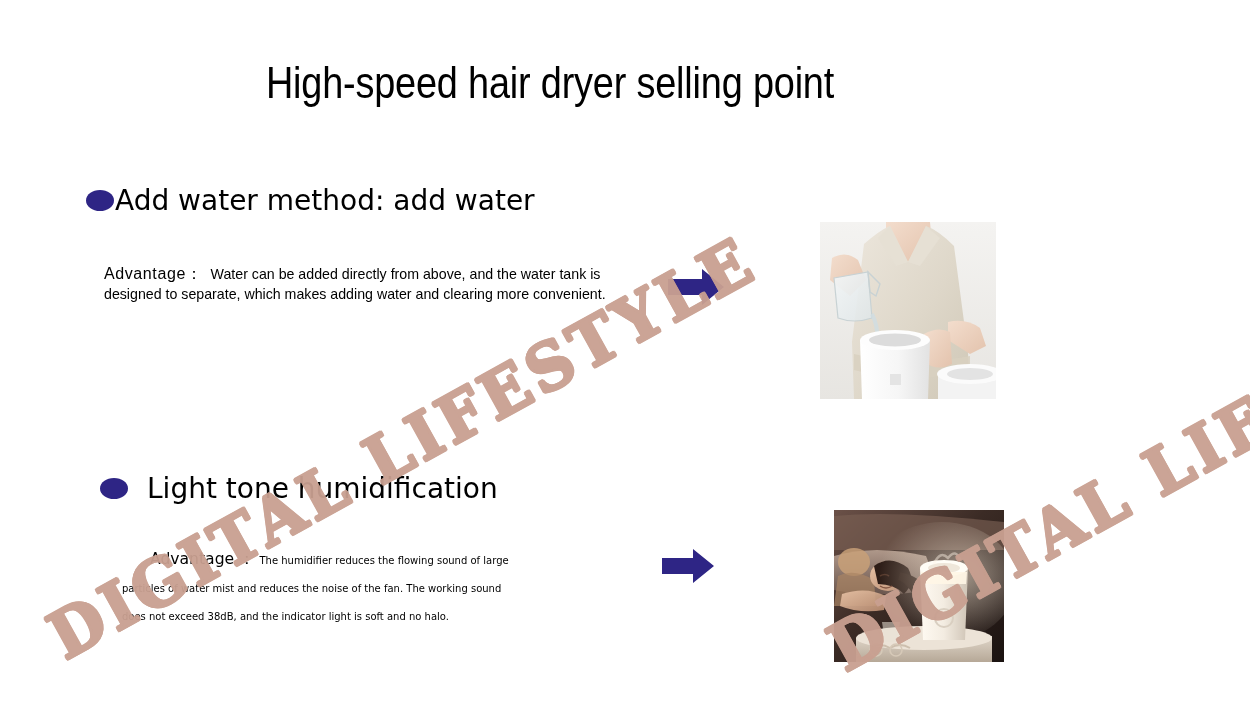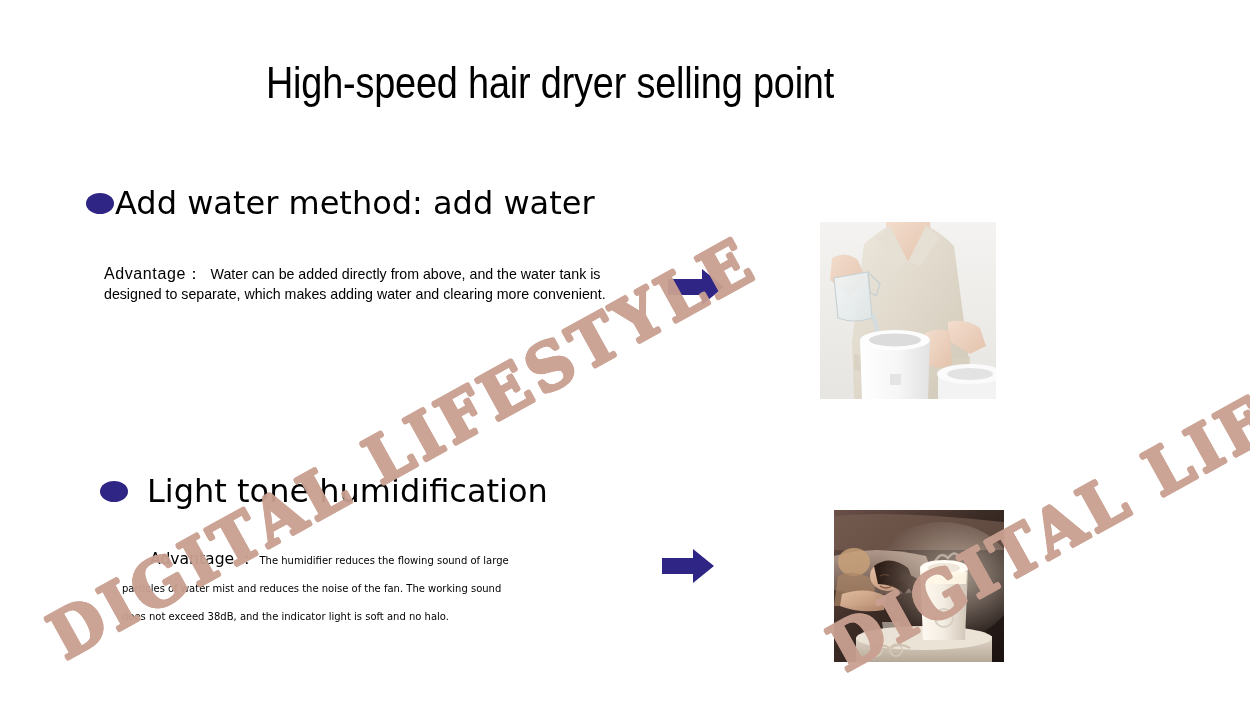--- a/index.html
+++ b/index.html
@@ -41,21 +41,21 @@
   }
   .bullet-dot {
     width: 28px;
     height: 21px;
     border-radius: 50%;
     background: #2E2585;
     flex: 0 0 auto;
   }
   .bullet-label {
     font-family: "DejaVu Sans", "Liberation Sans", sans-serif;
-    font-size: 32px;
+    font-size: 28px;
     font-weight: 400;
     color: #000000;
     white-space: nowrap;
   }
   #bullet-row-1 { left: 86px; top: 184px; }
   #bullet-row-1 .bullet-label { margin-left: 1px; }
   #bullet-row-2 { left: 100px; top: 472px; }
   #bullet-row-2 .bullet-label { margin-left: 19px; }
 
   

